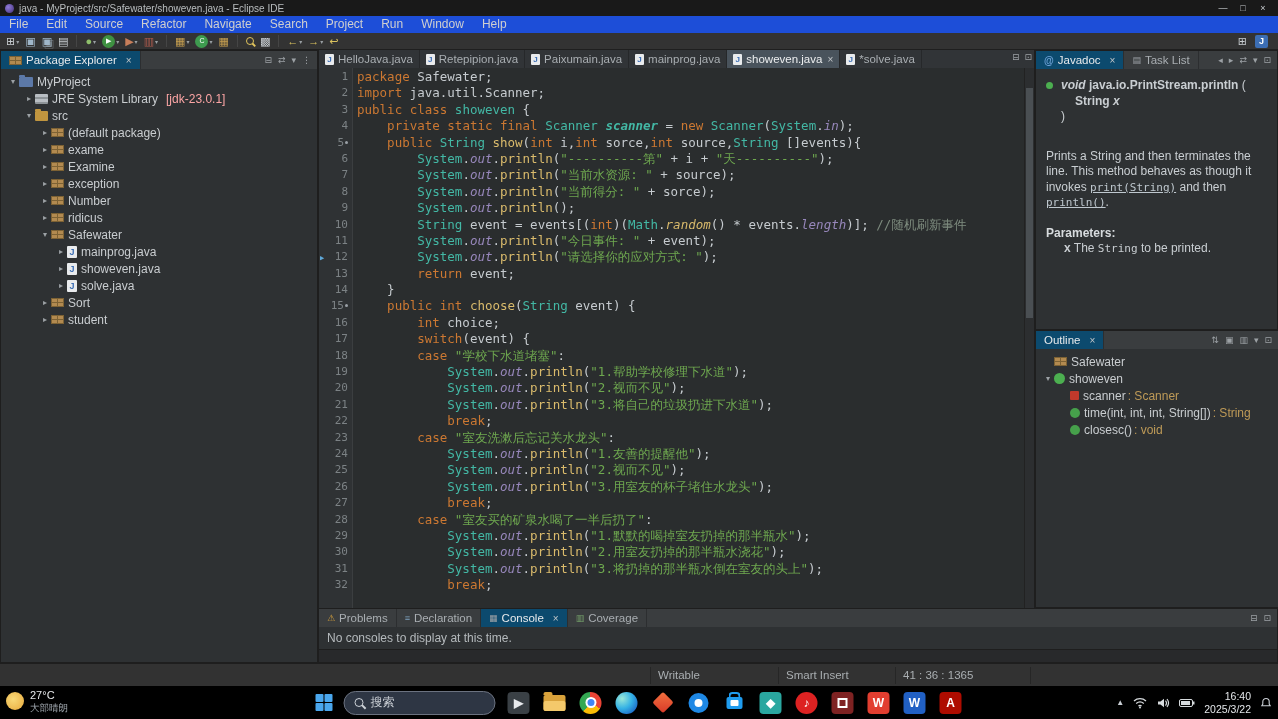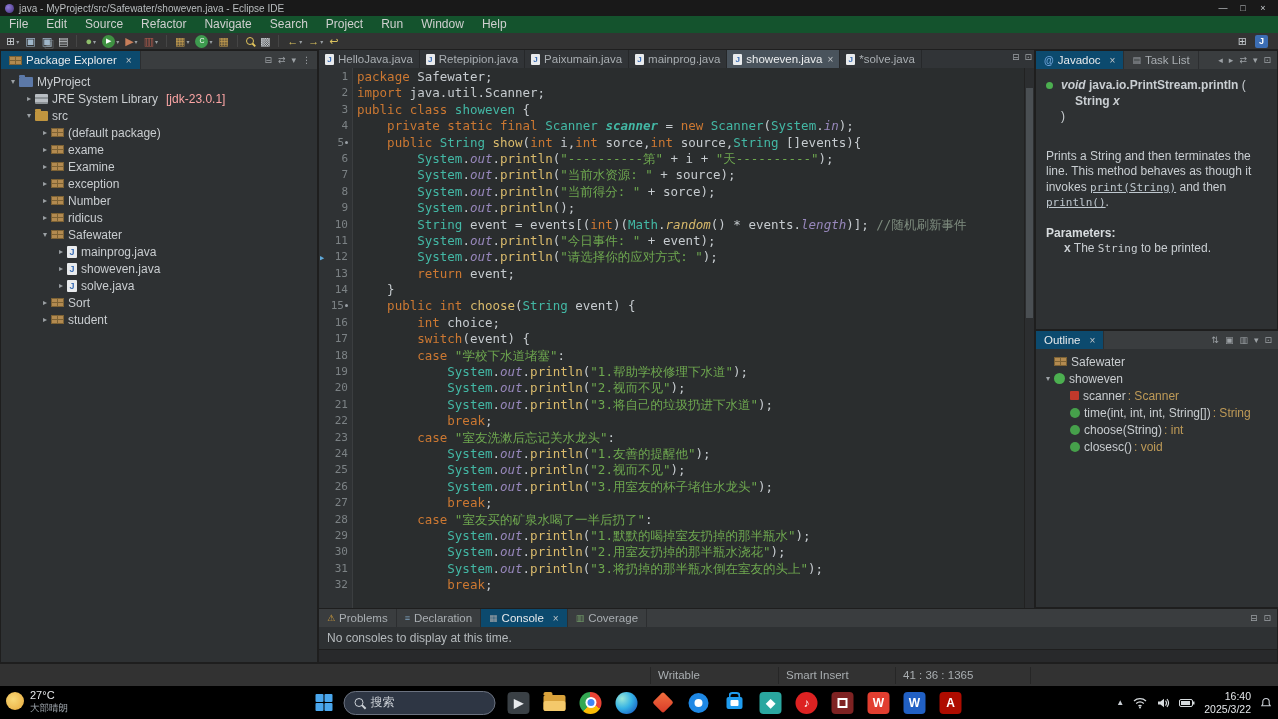--- a/index.html
+++ b/index.html
@@ -7,21 +7,21 @@
 body{font-family:"Liberation Sans","DejaVu Sans",sans-serif;background:#2B2B2B;position:relative;color:#C9CDD0}
 #screen{position:absolute;inset:0;width:1278px;height:719px;overflow:hidden;background:#2B2B2B}
 
 
 #titlebar{position:absolute;left:0;top:0;width:1278px;height:16px;background:#191919;display:flex;align-items:center;padding:0 5px;font-size:10px;color:#B9BDBF}
 #eclipse-logo{width:9px;height:9px;border-radius:50%;background:radial-gradient(circle at 35% 35%,#8F7BD8,#42307A);margin-right:5px;flex:none}
 #titlebar-right{margin-left:auto;display:flex;align-items:center}
 .win-ctl{width:20px;text-align:center;font-size:9px;color:#C6CACD;cursor:default}
 
 
-#menubar{position:absolute;left:0;top:16px;width:1278px;height:17px;background:#14532d;display:flex;align-items:flex-end;font-size:12px;color:#CFCFCF}
+#menubar{position:absolute;left:0;top:16px;width:1278px;height:17px;background:#1d4ed8;display:flex;align-items:flex-end;font-size:12px;color:#CFCFCF}
 .menu-item{padding:0 9px;line-height:17px}
 #toolbar{position:absolute;left:0;top:33px;width:1278px;height:17px;background:#333333;border-bottom:1px solid #1F1F1F;display:flex;align-items:center;padding:0 4px;font-size:11px}
 #toolbar-left{display:flex;align-items:center;gap:2px}
 #toolbar-right{margin-left:auto;display:flex;align-items:center;gap:4px;padding-right:4px}
 .tb-item{display:inline-flex;align-items:center;height:15px;padding:0 2px}
 .tb-glyph{font-size:11px;line-height:14px;color:#C8CDD1}
 .tb-round{width:13px;height:13px;border-radius:50%;font-size:7px;display:inline-flex;align-items:center;justify-content:center}
 .tb-stack{text-shadow:2px 2px 0 #6b6f72}
 .tb-caret{font-size:6px;color:#9AA0A4;margin-left:1px}
 .tb-sep{width:1px;height:12px;background:#454545;margin:0 4px}
@@ -495,26 +495,20 @@
         </div>
         <div class="trow" style="padding-left: 22px;">
           <span class="tarrow"></span>
           <span class="ic oi-method"></span>
           <span class="tlabel">time(int, int, int, String[])</span>
           <span class="osuffix"> : String</span>
         </div>
         <div class="trow" style="padding-left: 22px;">
           <span class="tarrow"></span>
           <span class="ic oi-method"></span>
-          <span class="tlabel">choose(String)</span>
-          <span class="osuffix"> : int</span>
-        </div>
-        <div class="trow" style="padding-left: 22px;">
-          <span class="tarrow"></span>
-          <span class="ic oi-method"></span>
           <span class="tlabel">closesc()</span>
           <span class="osuffix"> : void</span>
         </div>
       </div>
   </div>
 
   <div id="console-panel" class="panel">
     <div class="phead">
       <span id="cons-tabs" style="display:flex">
           <span class="view-tab">

